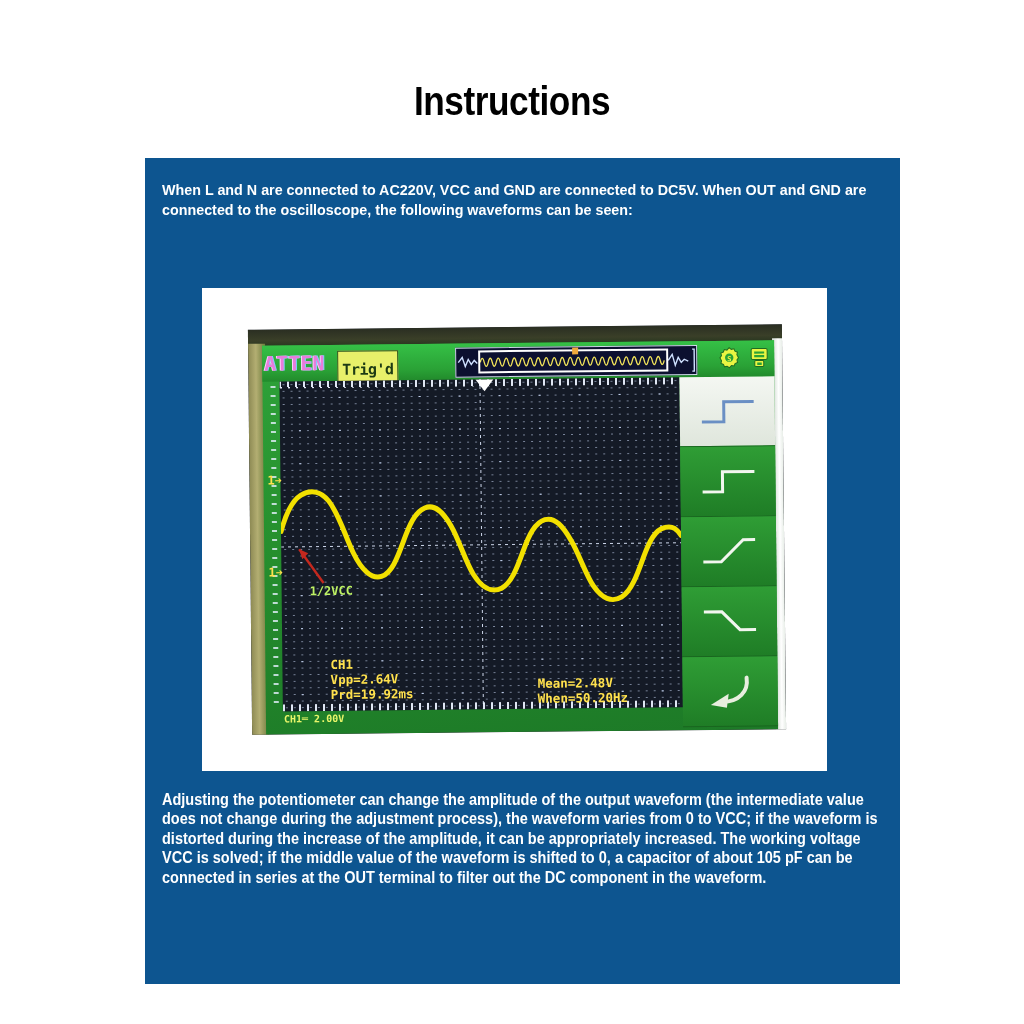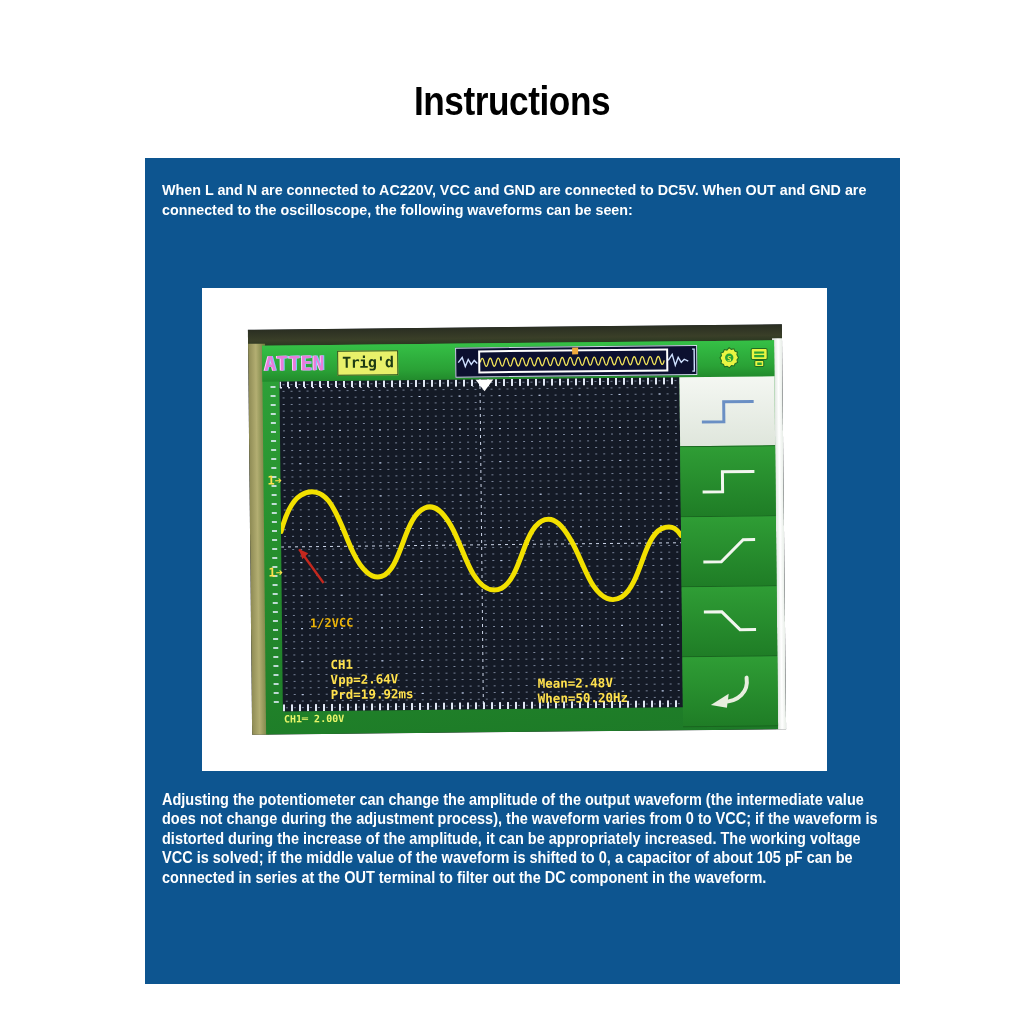--- a/index.html
+++ b/index.html
@@ -92,21 +92,21 @@
     text-shadow:1px 0 0 #7fd0ff, -1px 0 0 #ffd1ff;
     letter-spacing:0px;
   }
   .trigd{
     position:absolute;left:75px;top:6px;
     background:#e8f06a;
     border:1px solid #23501c;
     color:#1d3b14;
     font-family:"DejaVu Sans Mono", monospace;
     font-weight:bold;font-size:15px;
-    padding:1px 4px;line-height:21px;height:21px;
+    padding:8px 4px;line-height:21px;height:21px;
     letter-spacing:-0.5px;
   }
   
   .mem-bar{
     position:absolute;left:193px;top:4px;width:240px;height:28px;
     background:#0c1030;border:1px solid #cfd8e8;
     overflow:hidden;
   }
   .mem-window{
     position:absolute;left:22px;top:2px;width:190px;height:23px;
@@ -169,23 +169,22 @@
     position:absolute;
     font-family:"DejaVu Sans Mono", monospace;
     font-size:12px;font-weight:bold;color:#ffe14d;
     white-space:nowrap;
   }
   .marker-ch1-top{left:4px;top:128px;}
   .marker-ch1-bot{left:4px;top:220px;}
   .half-vcc{
     position:absolute;left:28px;top:203px;
     font-family:"DejaVu Sans Mono", monospace;
-    font-size:12px;font-weight:bold;color:#eab308;
+    font-size:12px;font-weight:bold;color:#bef264;
     white-space:nowrap;
-    margin-top:32px;
   }
   .vcc-arrow{position:absolute;left:16px;top:166px;}
 
   .meas{
     position:absolute;
     font-family:"DejaVu Sans Mono", monospace;
     font-size:12.5px;font-weight:bold;color:#ffe14d;
     line-height:1.18;white-space:pre;
   }
   .meas-left{left:48px;top:277px;}

